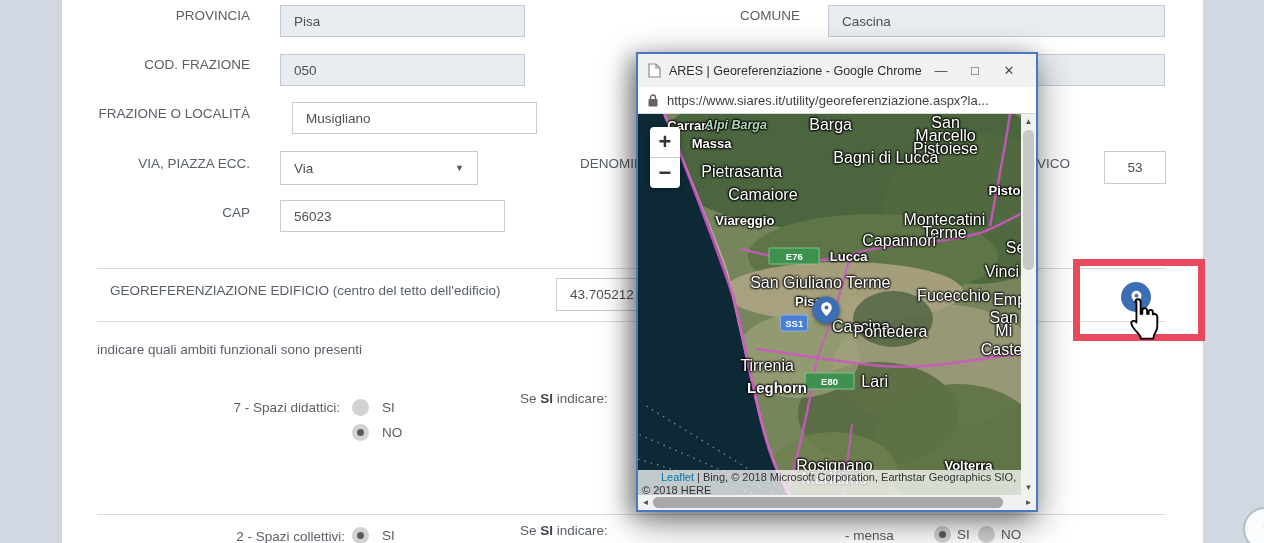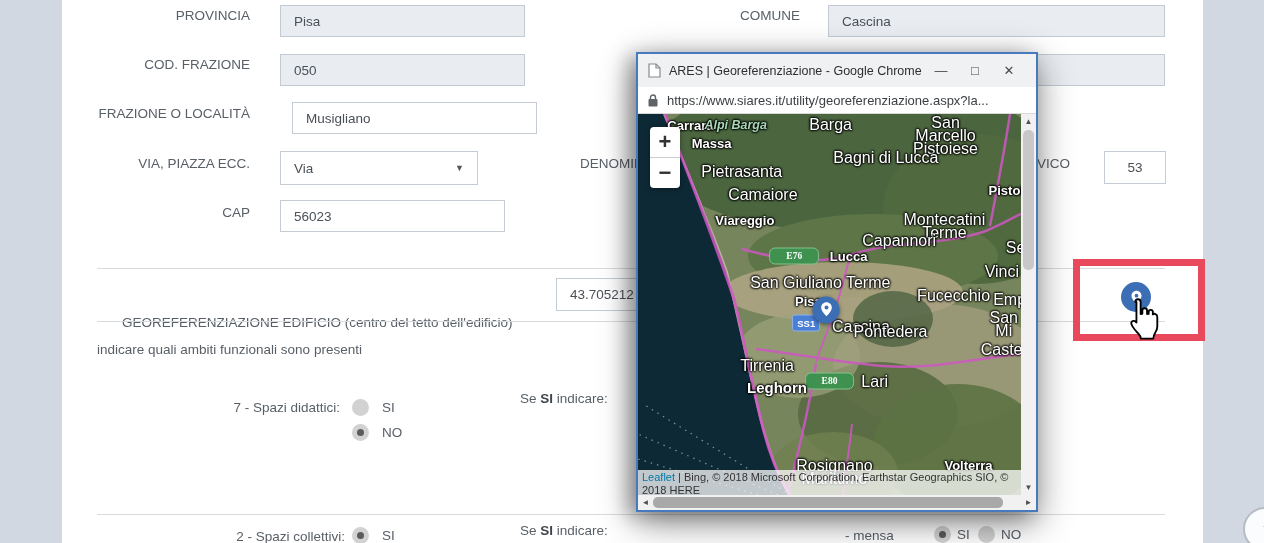--- a/index.html
+++ b/index.html
@@ -30,32 +30,32 @@
   .urlbar{height:27px;background:#fff;border-bottom:1px solid #d9d9d9;display:flex;align-items:center;padding:0 10px;box-sizing:border-box;}
   .urlbar .utext{font-size:13px;color:#3c4043;margin-left:9px;white-space:nowrap;overflow:hidden;}
   .pagebody{position:relative;width:398px;height:396px;}
   .mapzone{position:absolute;left:0;top:0;width:383px;height:381px;overflow:hidden;background:#77855c;}
   .ml{position:absolute;transform:translate(-50%,-50%);color:#fff;white-space:pre-line;text-align:center;
       font-size:16px;line-height:13px;
       text-shadow:0 1px 2px rgba(0,0,0,.9),0 -1px 2px rgba(0,0,0,.9),1px 0 2px rgba(0,0,0,.9),-1px 0 2px rgba(0,0,0,.9);}
   .ml.city{font-weight:bold;font-size:13px;}
   .ml.big{font-weight:bold;font-size:15px;}
   .ml.region{font-style:italic;color:#a9d8b9;font-weight:bold;font-size:12.5px;}
-  .ml.badge-green{background:#3f9150;border:1px solid #84c18e;border-radius:6px;font-size:9.5px;
-      padding:1px 16px;text-shadow:none;font-weight:bold;font-family:Liberation Serif, serif;}
+  .ml.badge-green{background:#3f9150;border:1px solid #84c18e;border-radius:1px;font-size:9.5px;
+      padding:1px 16px;text-shadow:none;font-weight:bold;}
   .ml.badge-blue{background:#4a7fd6;border:1px solid #8fb0e6;border-radius:3px;font-size:9.5px;
       padding:1px 4px;text-shadow:none;font-weight:bold;}
   .zoomctl{position:absolute;left:12px;top:13px;width:30px;background:#fff;border-radius:4px;
       box-shadow:0 1px 5px rgba(0,0,0,.4);z-index:5;}
   .zoomctl div{width:30px;height:30px;display:flex;align-items:center;justify-content:center;
       font-size:22px;font-weight:bold;color:#333;}
   .zoomctl div:first-child{border-bottom:1px solid #ccc;}
   .attrib{position:absolute;left:0;bottom:0;width:383px;height:25px;overflow:hidden;background:rgba(255,255,255,.75);
       font-size:11px;line-height:13px;color:#333;padding:1px 4px;box-sizing:border-box;z-index:6;}
-  .attrib a{color:#0078a8;text-decoration:none;}
+  .attrib a{color:#0078a8;text-decoration:none;margin-left:19px;}
   .vbar{position:absolute;left:383px;top:0;width:15px;height:381px;background:#f1f1f1;}
   .vbar .arr{position:absolute;left:0;width:15px;height:15px;display:flex;align-items:center;justify-content:center;
       font-size:8px;color:#505050;}
   .vthumb{position:absolute;left:2px;top:16px;width:11px;height:140px;background:#c8c8c8;border-radius:5px;}
   .hbar{position:absolute;left:0;top:381px;width:398px;height:15px;background:#f1f1f1;}
   .hbar .arr{position:absolute;top:0;width:15px;height:15px;display:flex;align-items:center;justify-content:center;
       font-size:8px;color:#505050;}
   .hthumb{position:absolute;left:15px;top:2px;width:350px;height:11px;background:#a9a9a9;border-radius:5px;}
   
   .redbox{position:absolute;left:1073px;top:259px;width:132px;height:82px;border:7px solid #e9495c;
@@ -96,21 +96,21 @@
 <div class="lbl r" style="left:650px;top:8px;width:150px;">COMUNE</div>
 <input class="inp dis" style="left: 828px; top: 5px; width: 337px; height: 32px;" readonly="" value="Cascina">
 
 <input class="inp dis" style="left: 828px; top: 54px; width: 337px; height: 32px;" readonly="">
 
 <div class="lbl" style="left:580px;top:156px;">DENOMINAZIONE</div>
 <div class="lbl r" style="left:920px;top:156px;width:150px;">NUMERO CIVICO</div>
 <input class="inp" style="left: 1104px; top: 151px; width: 62px; height: 33px; text-align: center; padding: 9px;" value="53">
 
 <div class="divider" style="top:268px;"></div>
-<div class="lbl" style="left:122px;top:283px;margin-top:32px;">GEOREFERENZIAZIONE EDIFICIO (centro del tetto dell'edificio)</div>
+<div class="lbl" style="left:110px;top:283px;">GEOREFERENZIAZIONE EDIFICIO (centro del tetto dell'edificio)</div>
 <input class="inp" style="left: 556px; top: 278px; width: 300px; height: 33px;" value="43.705212">
 <div class="divider" style="top:321px;"></div>
 
 <div class="lbl" style="left:97px;top:342px;">indicare quali ambiti funzionali sono presenti</div>
 
 <div class="lbl r" style="left:150px;top:400px;width:190px;">7 - Spazi didattici:</div>
 <div class="radio" style="left:352px;top:399px;"></div>
 <div class="rlabel" style="left:382px;top:400px;">SI</div>
 <div class="radio on" style="left:352px;top:424px;"></div>
 <div class="rlabel" style="left:382px;top:425px;">NO</div>
@@ -195,21 +195,21 @@
           <span class="ml town" style="left: 80%; top: 29.4%;">Montecatini Terme</span>
           <span class="ml city" style="left: 55%; top: 33.4%; margin-top: 15px;">Lucca</span>
           <span class="ml town" style="left: 68.2%; top: 33.2%;">Capannori</span>
           <span class="ml town" style="left: 98.6%; top: 35%;">Se</span>
           <span class="ml badge-green" style="left: 40.8%; top: 37.3%;">E76</span>
           <span class="ml town" style="left: 95%; top: 41.2%;">Vinci</span>
           <span class="ml town" style="left: 47.6%; top: 44.2%;">San Giuliano Terme</span>
           <span class="ml town" style="left: 82.4%; top: 47.5%;">Fucecchio</span>
           <span class="ml town" style="left: 98.2%; top: 48.6%;">Empo</span>
           <span class="ml city" style="left: 44.5%; top: 49.2%;">Pisa</span>
-          <span class="ml badge-blue" style="left: 40.8%; top: 54.9%; margin-left: 12px;">SS1</span>
+          <span class="ml badge-blue" style="left: 40.8%; top: 54.9%;">SS1</span>
           <span class="ml town" style="left: 95.5%; top: 55.1%;">San Mi</span>
           <span class="ml town" style="left: 58.2%; top: 55.6%;">Cascina</span>
           <span class="ml town" style="left: 64.5%; top: 57%; padding-left: 11px;">Pontedera</span>
           <span class="ml town" style="left: 97.6%; top: 61.7%;">Castelfio</span>
           <span class="ml town" style="left: 33.7%; top: 65.9%;">Tirrenia</span>
           <span class="ml badge-green" style="left: 50%; top: 70.1%;">E80</span>
           <span class="ml town" style="left: 61.8%; top: 70.1%;">Lari</span>
           <span class="ml big" style="left: 36.3%; top: 71.7%;">Leghorn</span>
           <span class="ml town" style="left: 51.3%; top: 93.9%;">Rosignano
 Marittimo</span>

